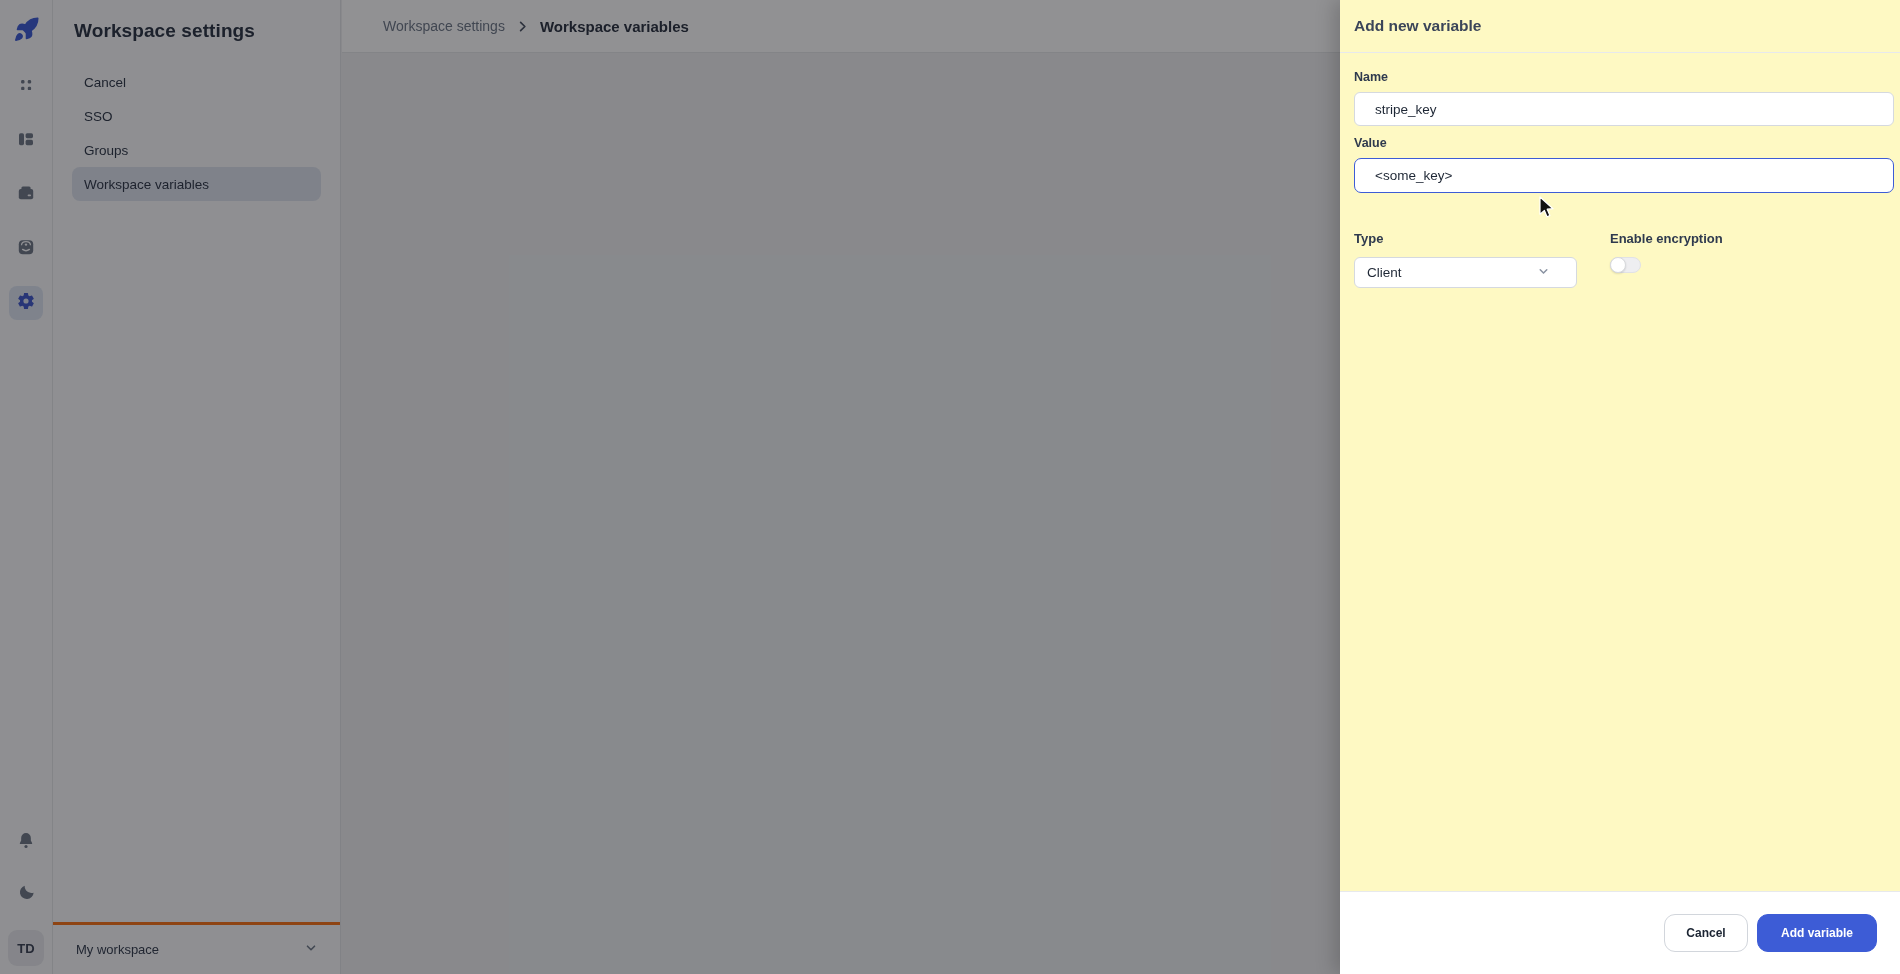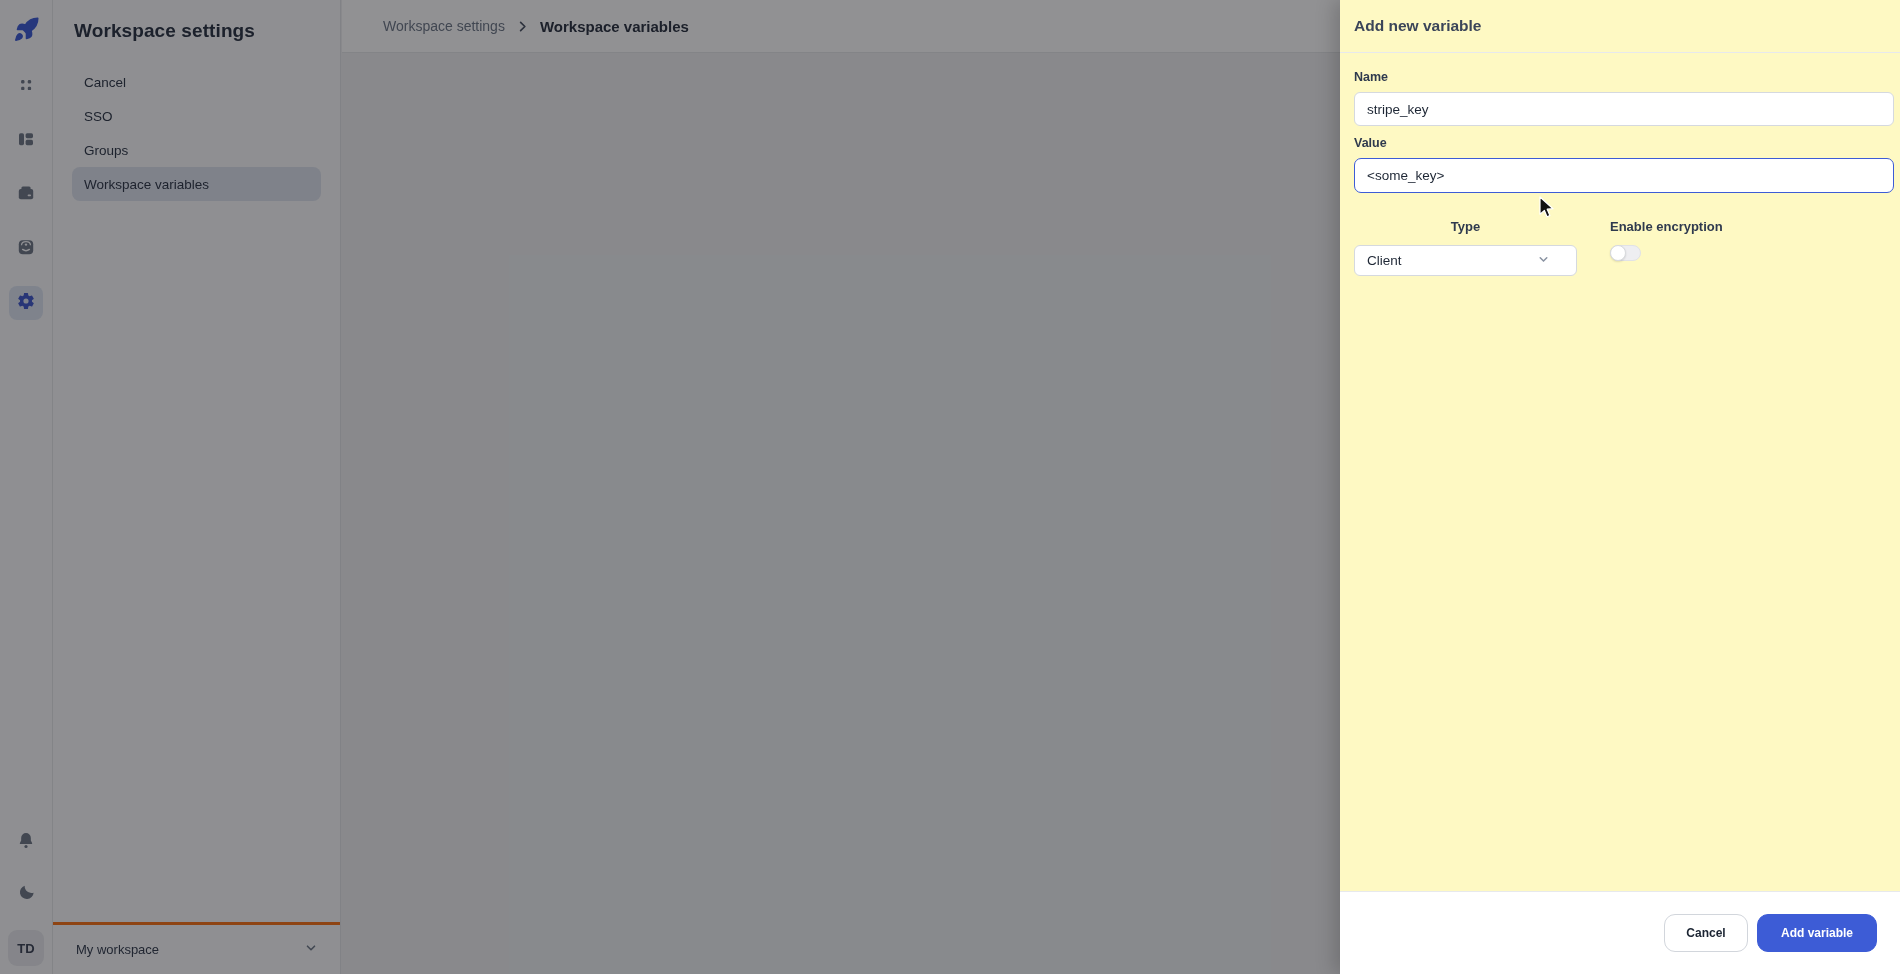--- a/index.html
+++ b/index.html
@@ -76,28 +76,28 @@
     z-index:50; box-shadow:-6px 0 18px rgba(0,0,0,0.18);
   }
   .drawer-header {
     height:53px; border-bottom:1px solid #e7e9ec; display:flex; align-items:center; padding:0 14px;
   }
   .drawer-title { font-size:15.5px; font-weight:700; color:#3b4559; }
   .drawer-body { padding:17px 6px 0 14px; }
   .field-label { font-size:12.5px; font-weight:700; color:#2f3a4e; margin-bottom:8px; }
   .text-input {
     width:100%; height:34px; border:1px solid #d5d9df; border-radius:6px;
-    padding:0 12px; font-size:13.5px; color:#1e2735; background:#fff; outline:none;
+    padding:0 20px; font-size:13.5px; color:#1e2735; background:#fff; outline:none;
     font-family:"Liberation Sans", sans-serif;
   }
   .text-input.focused {
     height:35px; border:1.6px solid var(--color-primary, #3d5cd6); border-radius:7px;
   }
   .field-gap { margin-top:10px; }
-  .form-row { display:flex; margin-top:26px;text-align:center; }
+  .form-row { display:flex; margin-top:38px; }
   .col-type { width:223px; }
   .col-enc { margin-left:33px; }
   .row-label { font-size:13px; font-weight:700; color:#2f3a4e; margin-bottom:11px; }
   .select {
     height:31px; border:1px solid #d5d9df; border-radius:6px; background:#fff;
     display:flex; align-items:center; justify-content:space-between;
     padding:0 25px 0 12px; font-size:13.5px; color:#1e2735; cursor:pointer;
   }
   .select svg { width:15px; height:15px; color:#8a93a2; }
   .toggle {

